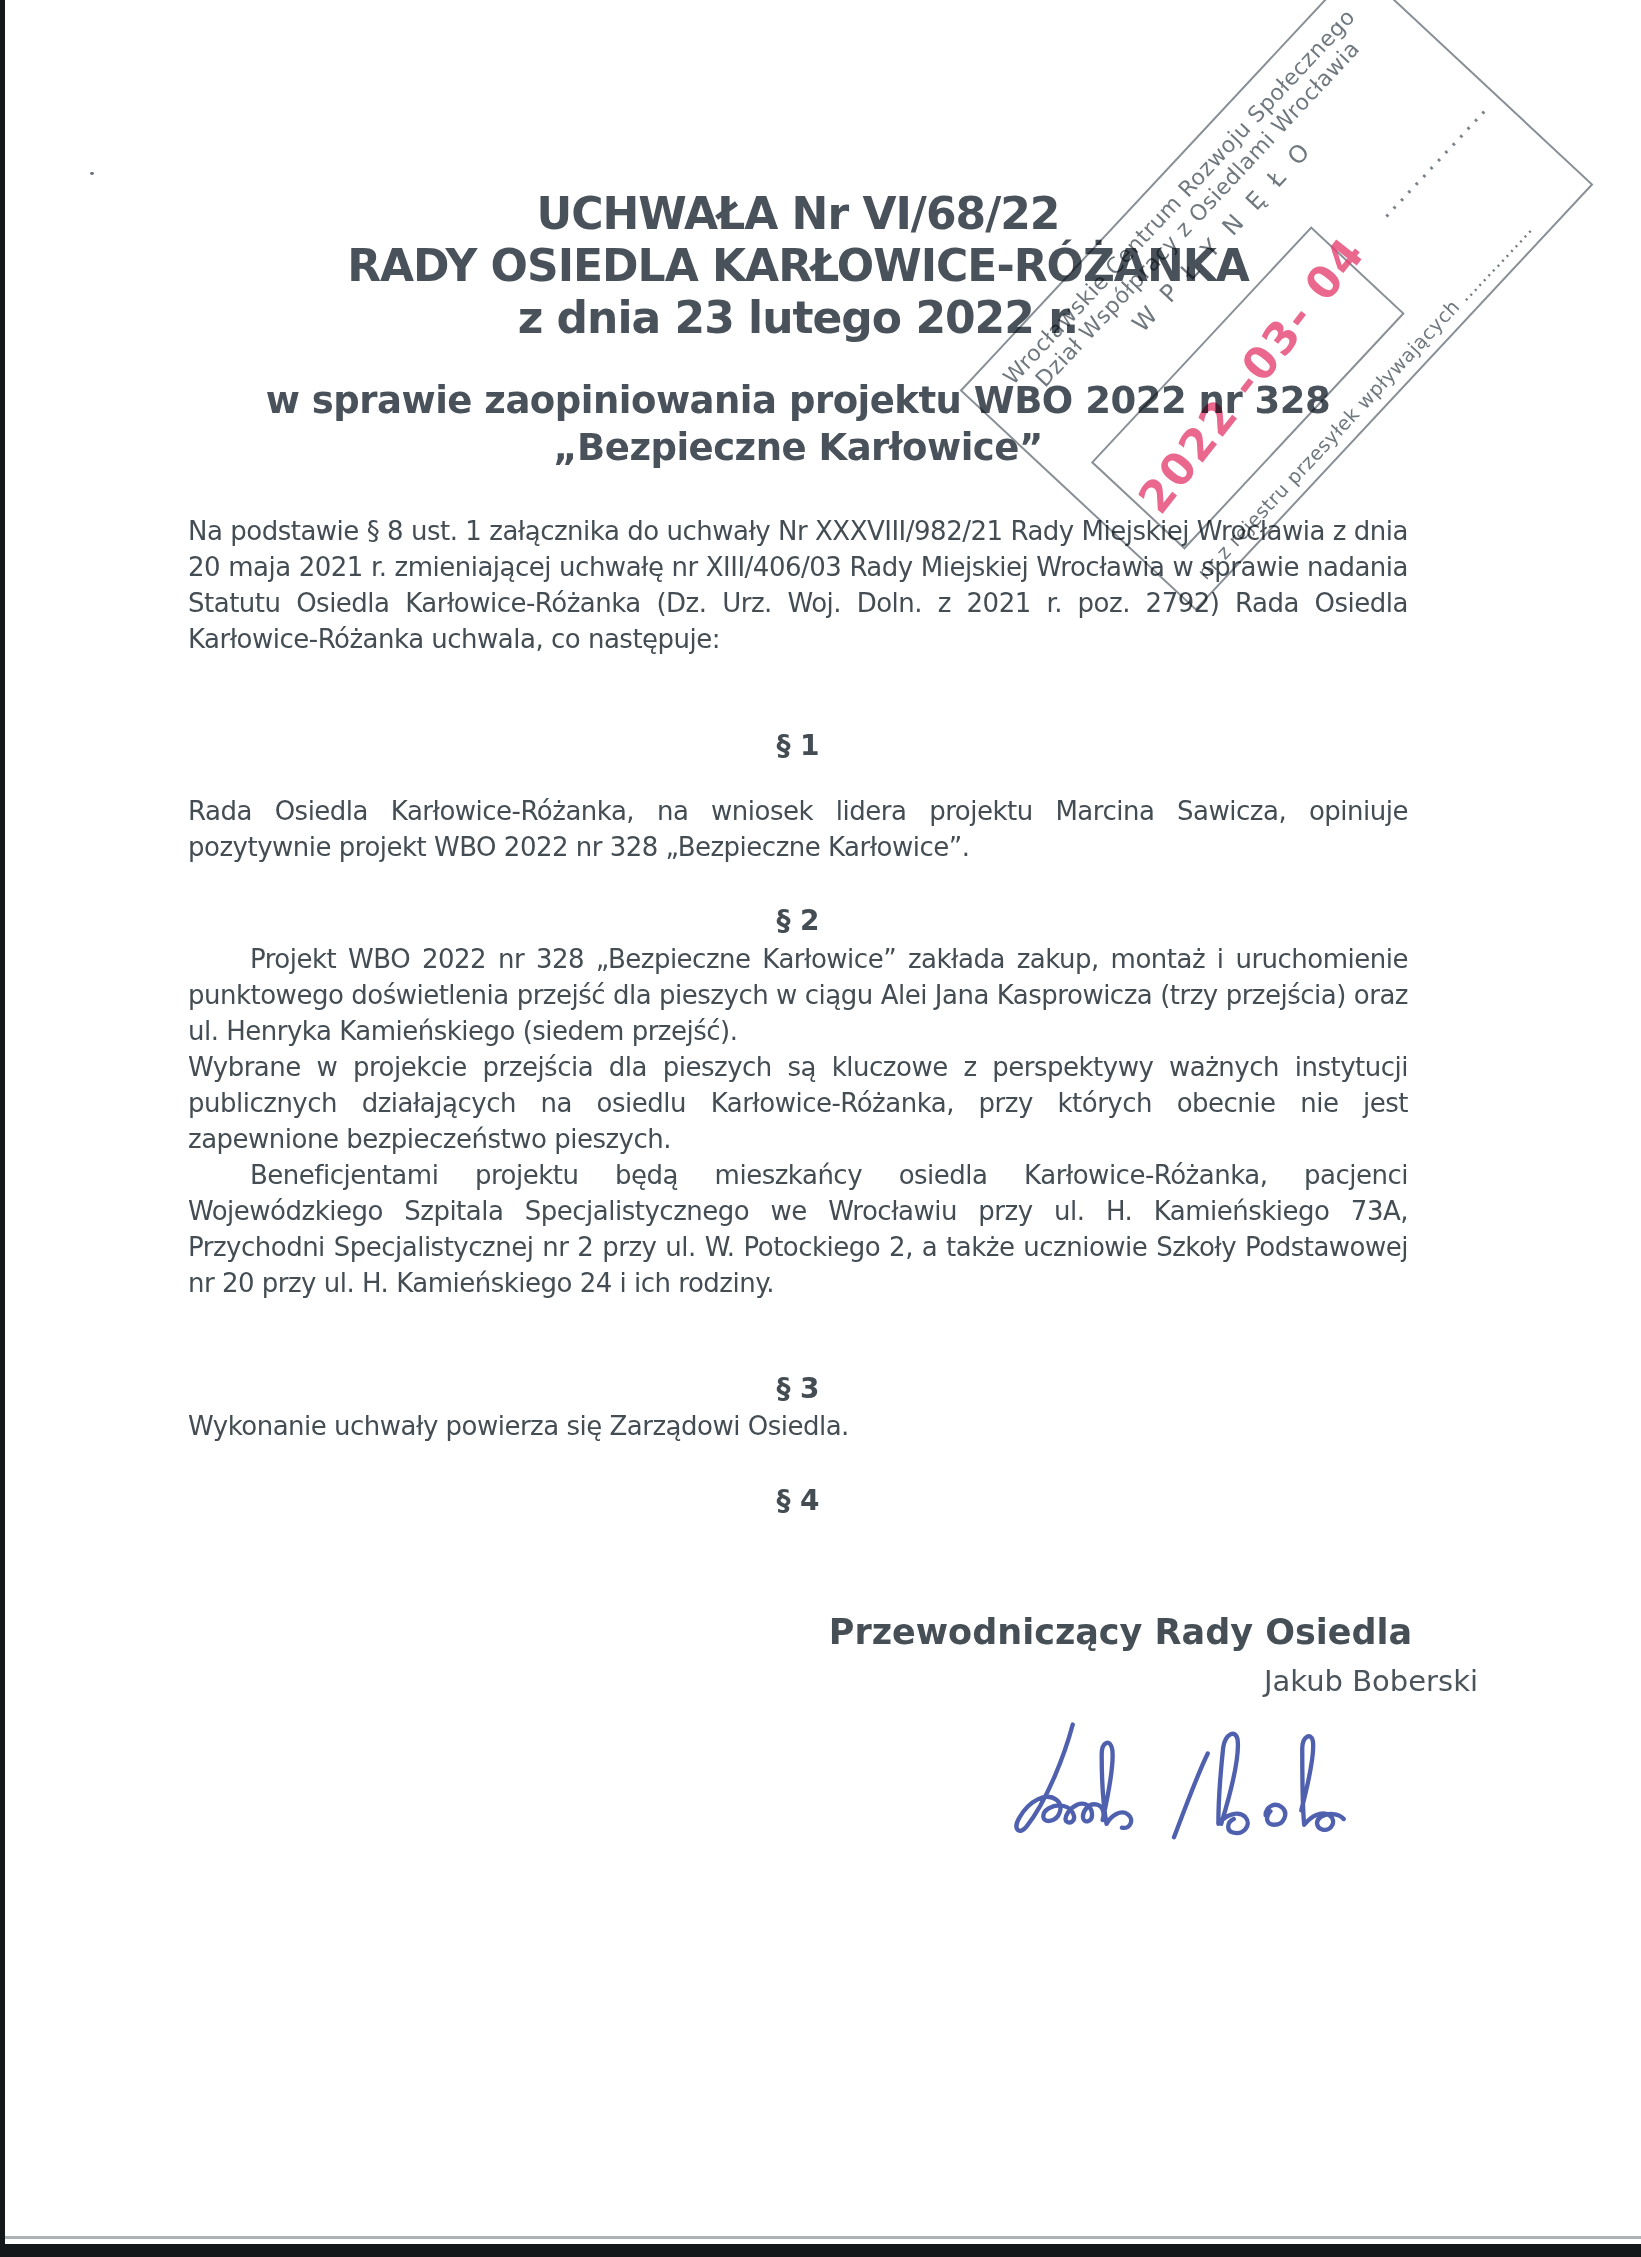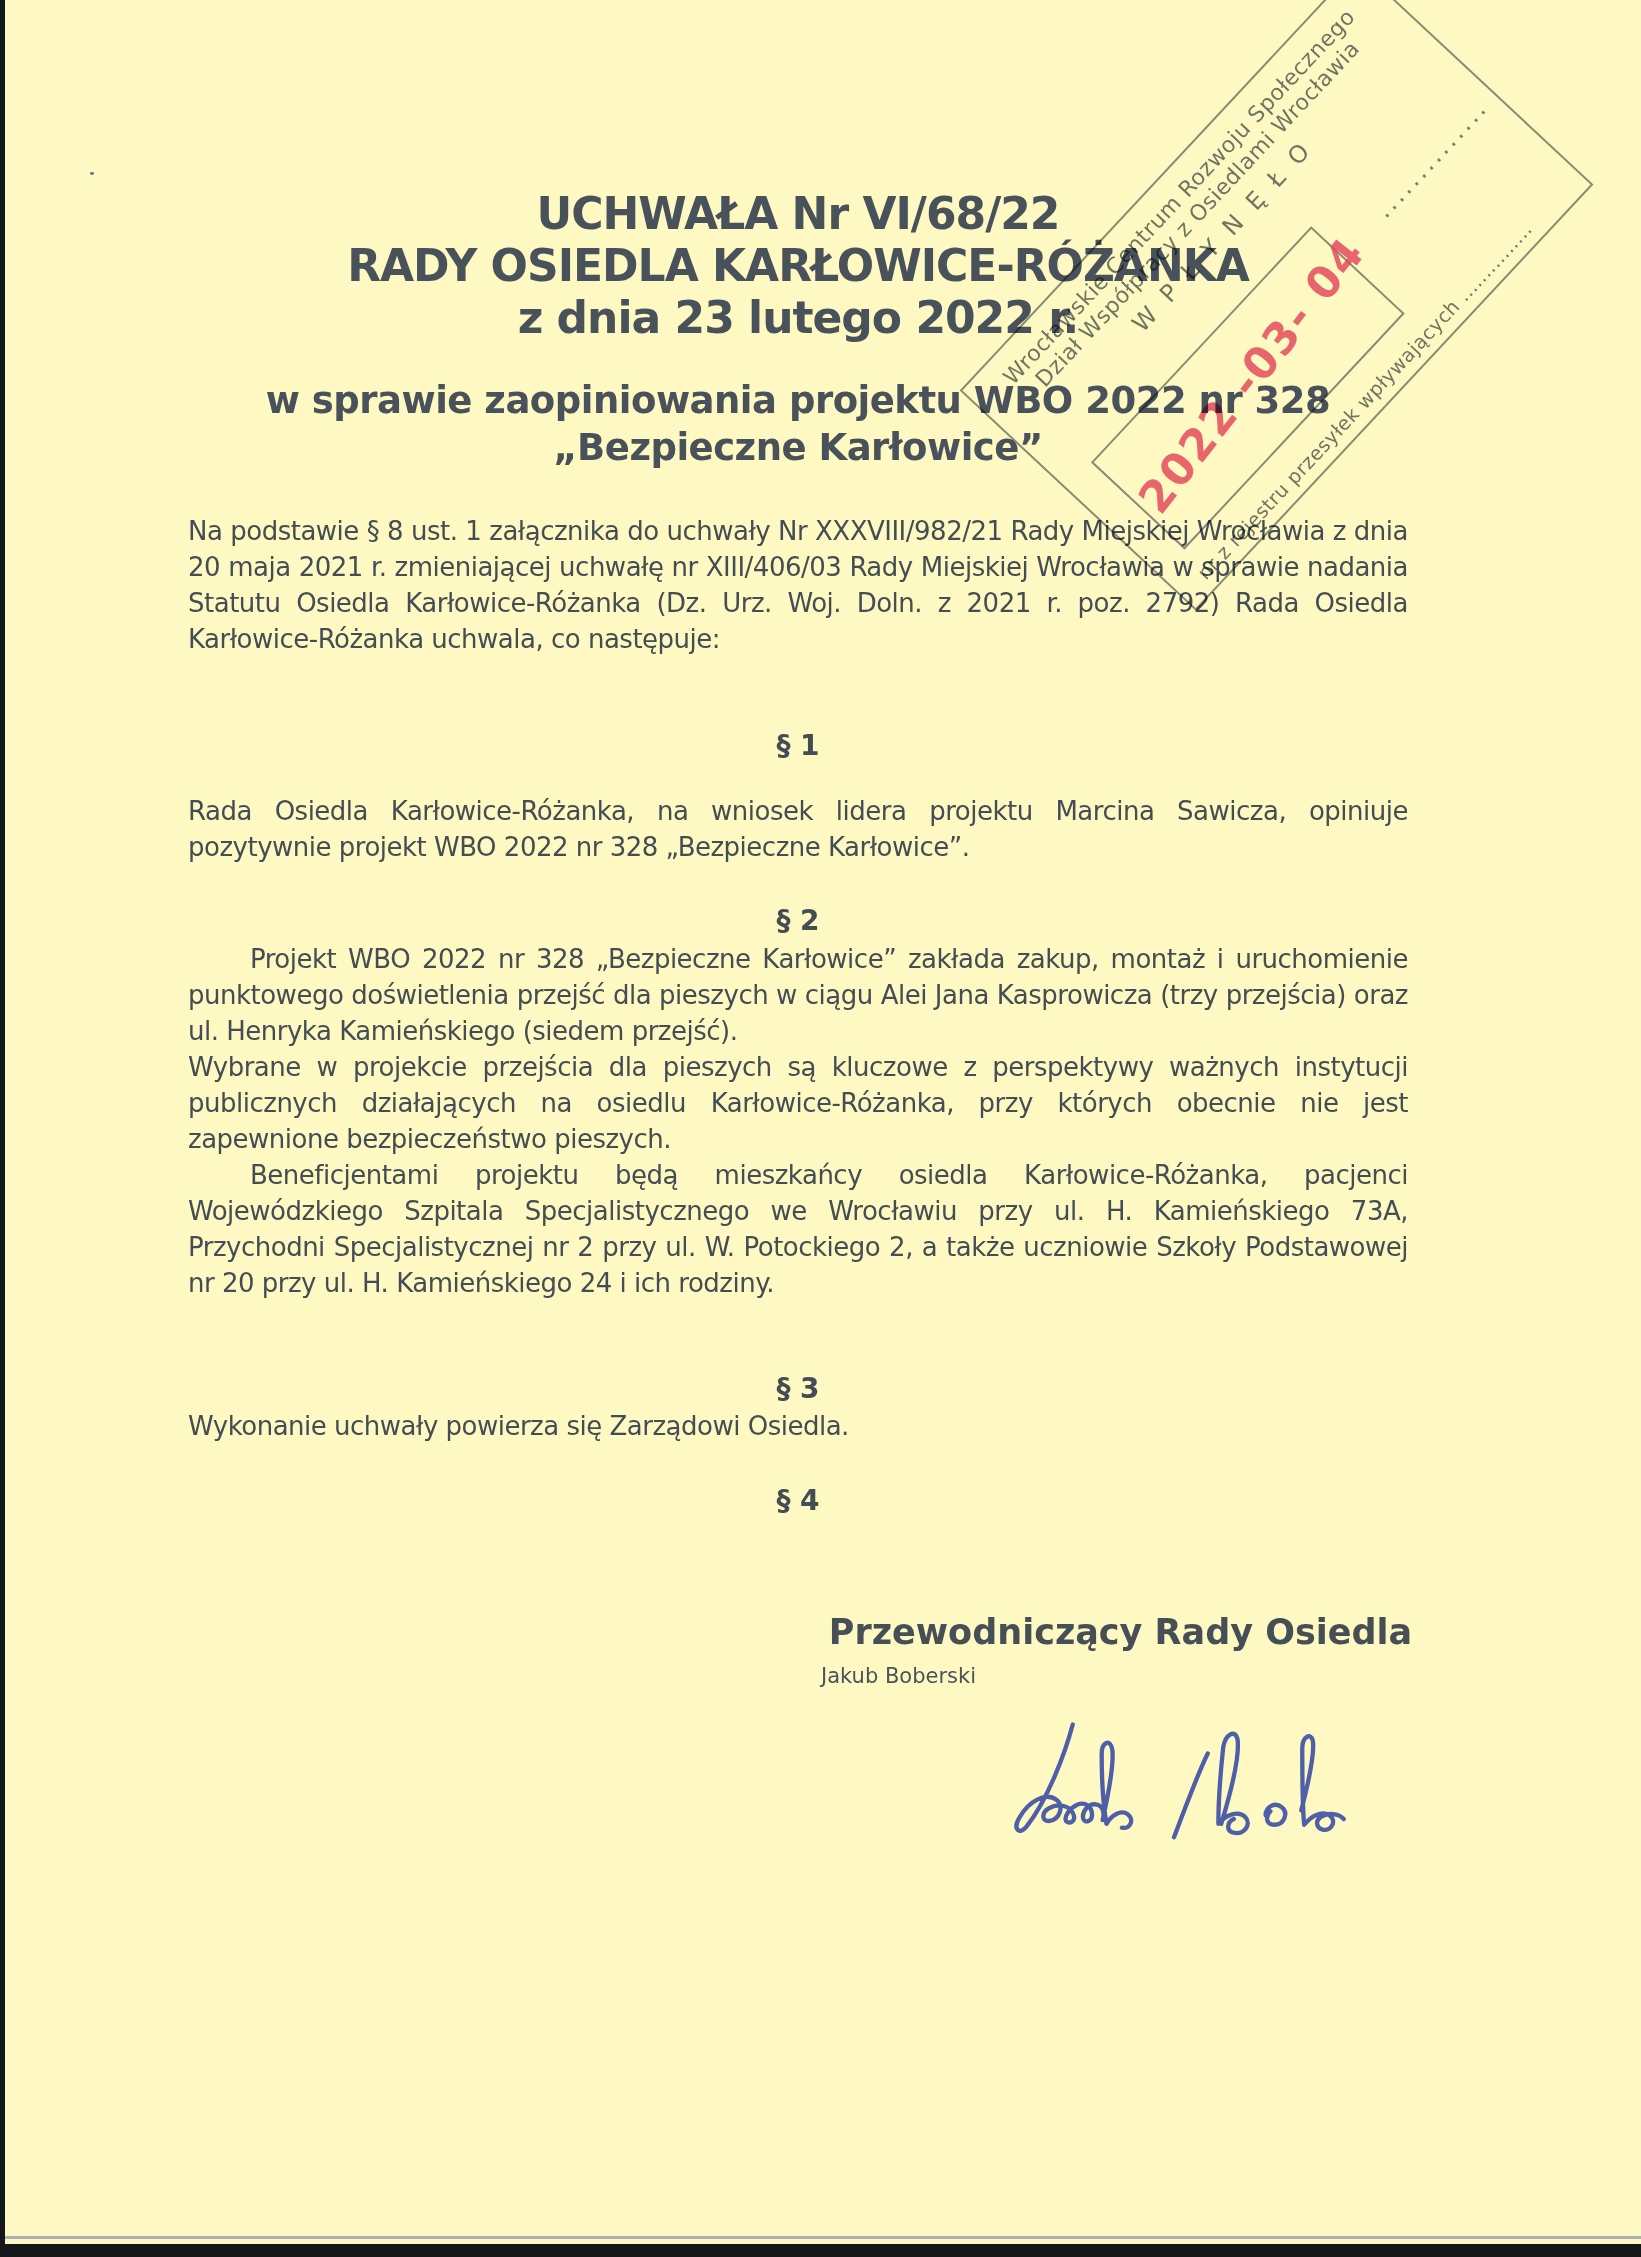--- a/index.html
+++ b/index.html
@@ -1,19 +1,19 @@
 <!DOCTYPE html>
 <html><head>
 <meta charset="utf-8">
 <style>
   html,body{margin:0;padding:0;background:#c9ccd0;}
   .sheet{
     position:relative;
     width:1641px;height:2257px;
-    background:#fef9c3;
+    background:#ffffff;
     overflow:hidden;
     font-family:"DejaVu Sans",sans-serif;
     color:#454f55;
   }
   
   .edge-left{position:absolute;left:0;top:0;width:4.8px;height:2257px;background:#15181b;}
   .edge-bottom{position:absolute;left:0;top:2244px;width:1641px;height:13.5px;background:#15181b;}
   .edge-bottom-line{position:absolute;left:0;top:2236px;width:1641px;height:2.9px;background:#aab1b7;}
   .speck{position:absolute;background:#6a7178;border-radius:50%;}
 
@@ -46,21 +46,21 @@
   .para{margin:0;}
   .para.ind{text-indent:62px;}
 
   
   .sig-role{
     position:absolute;left:792px;top:1612px;width:657px;
     text-align:center;font-size:35px;font-weight:bold;color:#454f55;
   }
   .sig-name{
     position:absolute;left:821px;top:1664px;width:657px;
-    text-align:left;font-size:21px;color:#4a545a;
+    text-align:right;font-size:29px;color:#4a545a;
   }
   .sig-svg{position:absolute;left:980px;top:1711px;}
 
   
   .stamp{
     position:absolute;left:985px;top:126px;
     width:579px;height:319px;
     border:2.9px solid rgba(104,112,120,0.78);
     transform:rotate(-47deg);
     mix-blend-mode:multiply;

